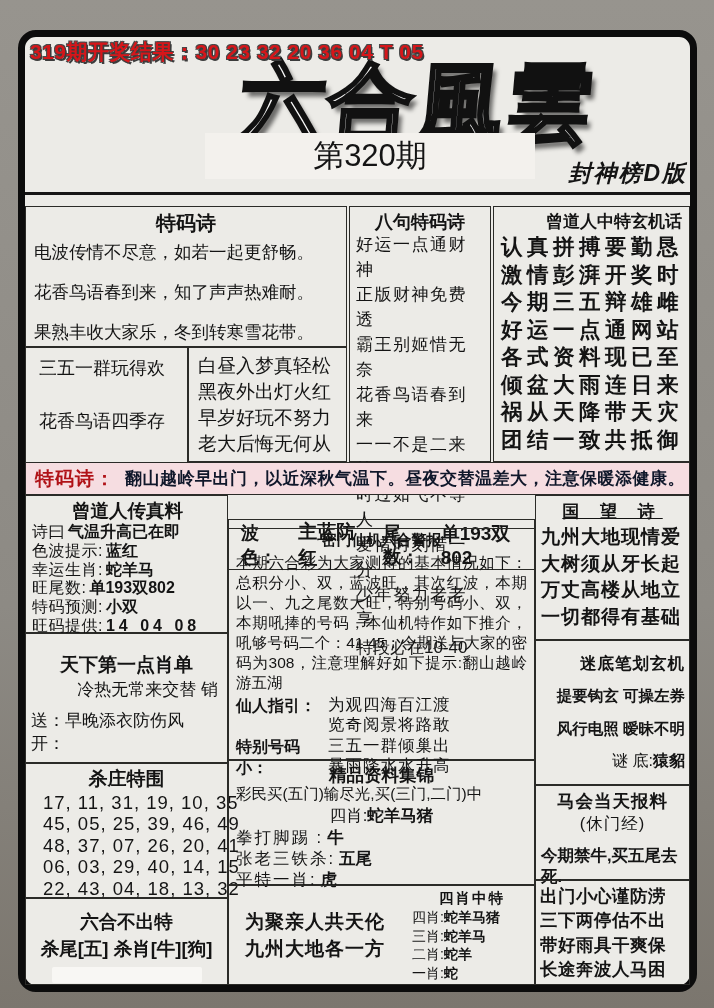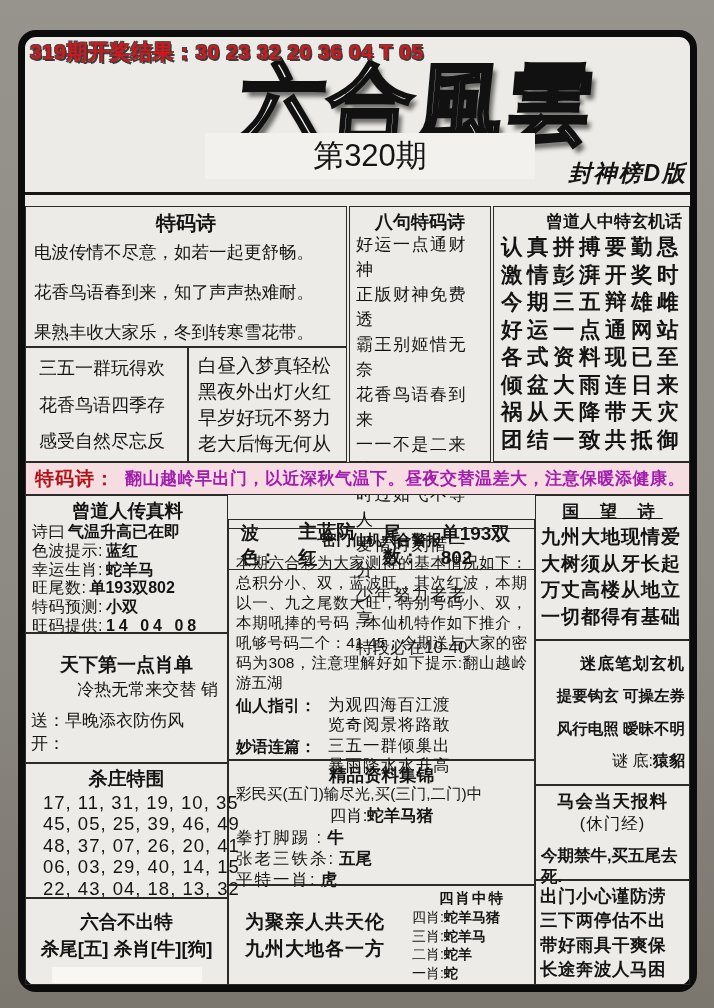--- a/index.html
+++ b/index.html
@@ -22,38 +22,38 @@
   #issue{left:205px;top:133px;width:330px;height:46px;line-height:46px;background:#f3f1ed;
     text-align:center;font-size:31px;font-weight:500;z-index:2;}
   #edition{left:505px;top:158px;width:182px;text-align:right;font-size:23px;font-weight:bold;
     font-style:italic;letter-spacing:2px;z-index:2;}
   #head-rule{left:25px;top:192px;width:665px;height:3px;background:#161616;}
   
   #box-temashi{left:25px;top:206px;width:322px;height:141px;padding:3px 8px;}
   #box-temashi .t{font-size:20px;font-weight:600;}
   #box-temashi .lines{display:flex;flex-direction:column;justify-content:space-between;height:104px;margin-top:3px;}
   #box-temashi .ln{font-size:17.5px;font-weight:500;}
-  #box-group-left{left:25px;top:347px;width:163px;height:115px;padding:8px 0 8px 13px;
+  #box-group-left{left:25px;top:347px;width:163px;height:147px;padding:8px 0 8px 13px;
     display:flex;flex-direction:column;justify-content:space-between;}
   #box-group-left .ln{font-size:18px;font-weight:500;}
   #box-group-right{left:188px;top:347px;width:159px;height:115px;padding:5px 0 5px 9px;
     display:flex;flex-direction:column;justify-content:space-around;}
   #box-group-right .ln{font-size:19px;font-weight:500;}
   #box-eight{left:349px;top:206px;width:142px;height:256px;padding:3px 6px;}
   #box-eight .t{font-size:18px;font-weight:600;height:22px;}
   #box-eight .ln{font-size:17px;font-weight:500;letter-spacing:1.5px;line-height:25px;}
   #box-eight .foot{font-size:17px;font-weight:500;margin-top:4px;}
   #box-xuanji{left:493px;top:206px;width:197px;height:256px;padding:3px 7px;}
   #box-xuanji .t{font-size:17px;font-weight:bold;text-align:right;height:24px;}
   #box-xuanji .ln{font-size:21.5px;font-weight:bold;letter-spacing:4.5px;line-height:27.5px;white-space:nowrap;}
   
   #banner{left:25px;top:462px;width:665px;height:33px;background:#f6dde1;
     display:flex;align-items:center;padding-left:9px;}
   #banner .lab{font-size:19px;font-weight:bold;color:#b01217;letter-spacing:1px;}
-  #banner .txt{font-size:17px;font-weight:600;color:#a21caf;margin-left:10px;letter-spacing:.5px;}
+  #banner .txt{font-size:17px;font-weight:600;color:#0f172a;margin-left:10px;letter-spacing:.5px;}
   
   #box-chuanzhen{left:25px;top:495px;width:203px;height:138px;padding:2px 4px 0 6px;}
   #box-chuanzhen .t{font-size:18.5px;font-weight:bold;}
   #box-chuanzhen .row{font-size:16px;line-height:18.8px;white-space:nowrap;}
   #box-chuanzhen .lab{letter-spacing:.5px;}
   #box-chuanzhen .val{font-weight:bold;margin-left:3px;}
   #box-chuanzhen .num{letter-spacing:4px;}
   #box-xiaodan{left:25px;top:633px;width:203px;height:130px;padding:18px 5px 10px 5px;
     display:flex;flex-direction:column;}
   #box-xiaodan .t{font-size:19px;font-weight:600;}
@@ -221,21 +221,21 @@
     <div class="t btitle">密门仙机六合警报</div>
     <div class="para">本期六合彩为大家测得的基本情况如下：总积分小、双，蓝波旺，其次红波，本期以一、九之尾数大旺，特别号码小、双，本期吼捧的号码，本仙机特作如下推介，吼够号码二个：41 45：今期送与大家的密码为308，注意理解好如下提示:翻山越岭游五湖</div>
     <div class="grow">
       <div class="glab">仙人指引：</div>
       <div class="glines">
         <div>为观四海百江渡</div>
         <div>览奇阅景将路敢</div>
       </div>
     </div>
     <div class="grow">
-      <div class="glab">妙语连篇：</div>
+      <div class="glab">特别号码小：</div>
       <div class="glines">
         <div>三五一群倾巢出</div>
         <div>暴雨降水水升高</div>
       </div>
     </div>
   </div>
 
   <div id="box-jingpin" class="box">
     <div class="t btitle">精品资料集锦</div>
     <div class="l1">彩民买(五门)输尽光,买(三门,二门)中</div>

